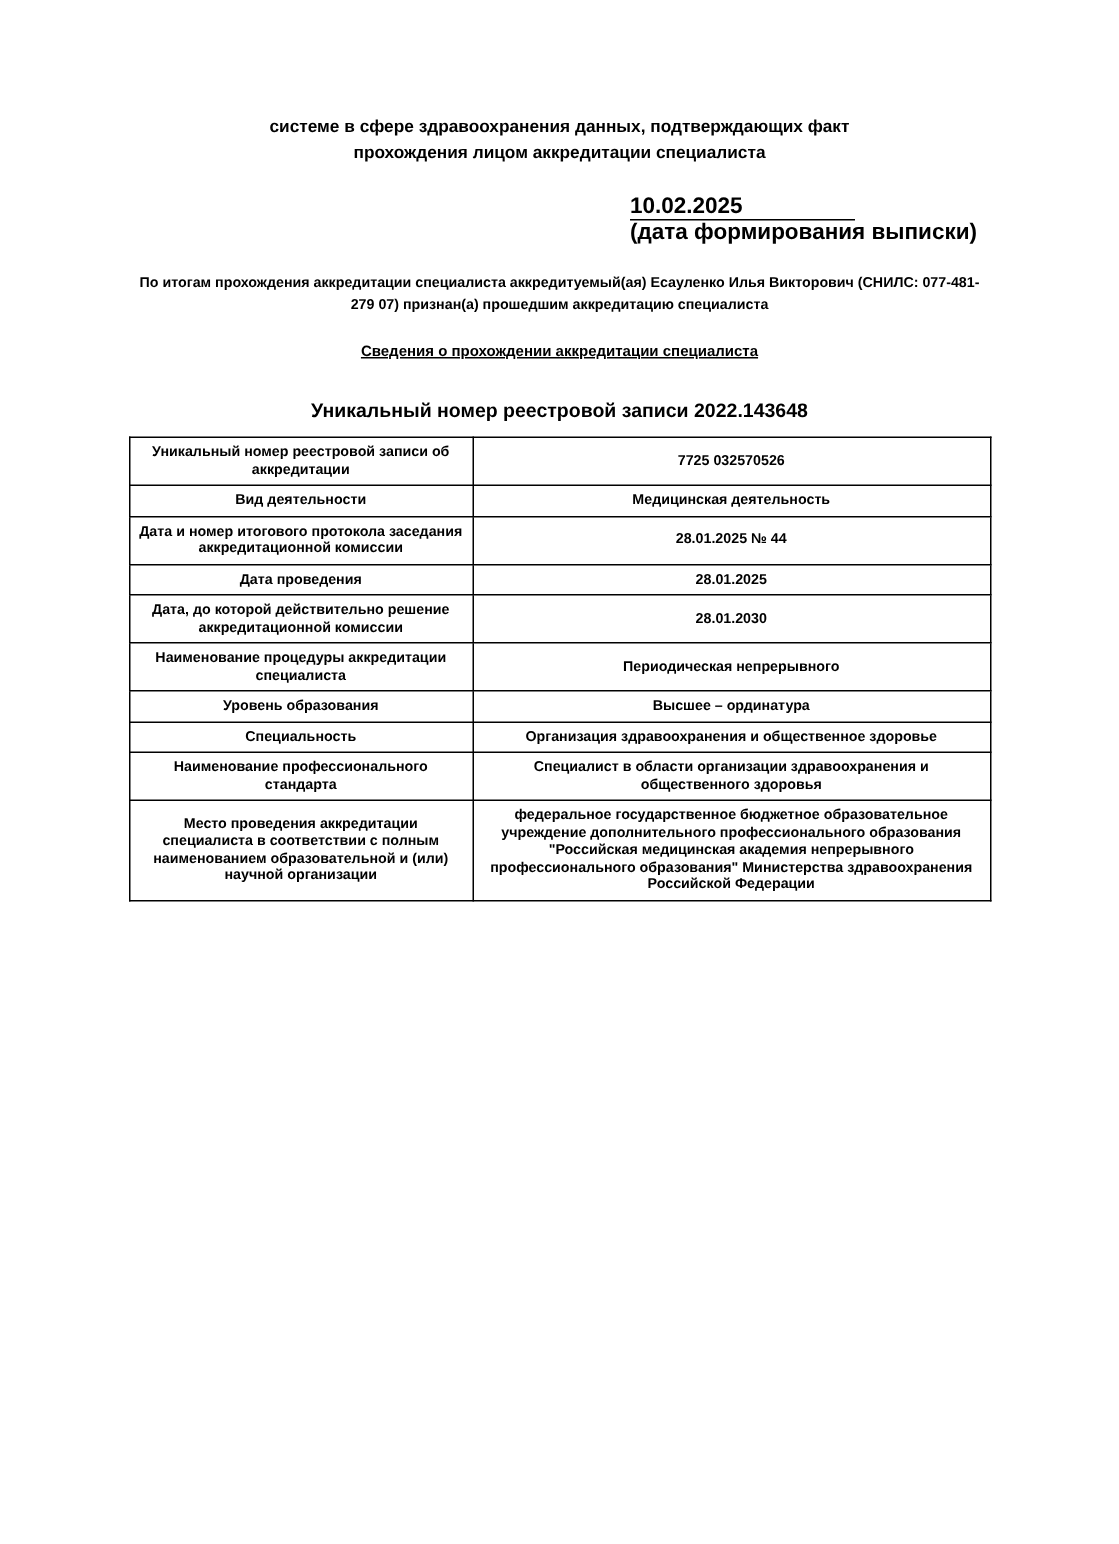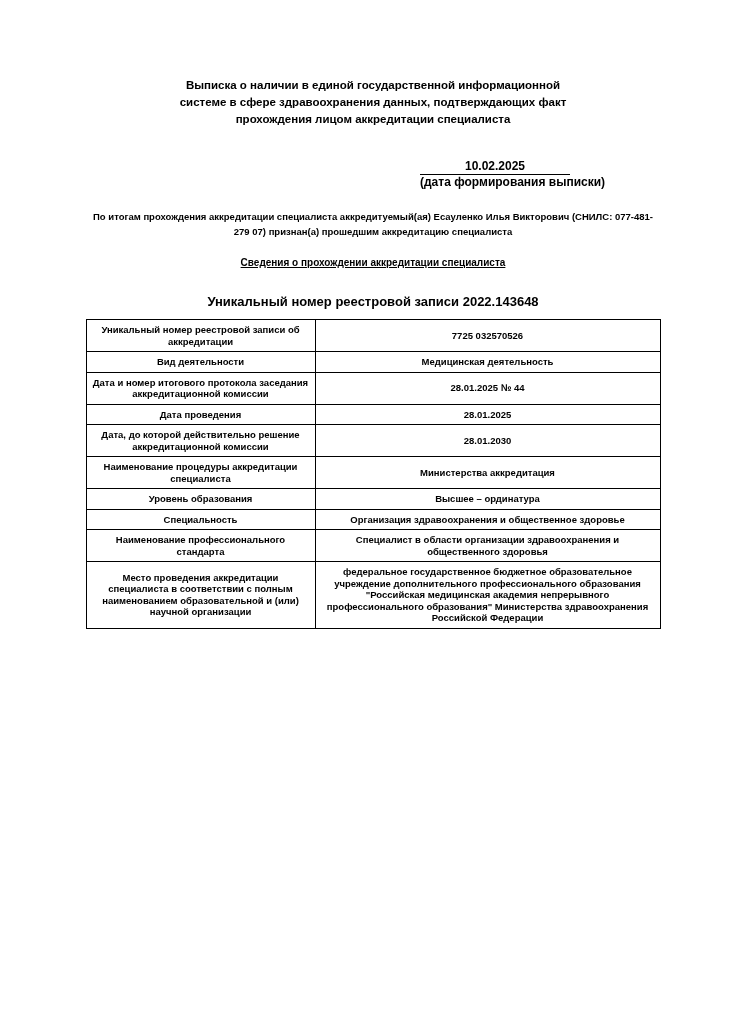--- a/index.html
+++ b/index.html
@@ -20,23 +20,23 @@
     overflow: hidden;
   }
   .doc-title {
     text-align: center;
     font-size: 11.5px;
     line-height: 17px;
   }
   .date-block {
     width: 150px;
     margin-left: 334px;
-    margin-top: 32px;
-    text-align: center;
-    font-size: 12px;
+    margin-top: 21px;
+    text-align: left;
+    font-size: 15px;
   }
   .date-value {
     line-height: 12px;
     padding-bottom: 2px;
     border-bottom: 1.5px solid #000000;
   }
   .date-caption {
     line-height: 13px;
     padding-top: 1px;
     white-space: nowrap;
@@ -75,21 +75,20 @@
     padding: 4px 6px 4px 5px;
     word-wrap: break-word;
   }
 </style>
 </head>
 <body>
 
 <div class="page">
 
   <div class="doc-title">
-    <div>Выписка о наличии в единой государственной информационной</div>
     <div>системе в сфере здравоохранения данных, подтверждающих факт</div>
     <div>прохождения лицом аккредитации специалиста</div>
   </div>
 
   <div class="date-block">
     <div class="date-value">10.02.2025</div>
     <div class="date-caption">(дата формирования выписки)</div>
   </div>
 
   <div class="intro">
@@ -122,21 +121,21 @@
       <tr>
         <td>Дата проведения</td>
         <td>28.01.2025</td>
       </tr>
       <tr>
         <td>Дата, до которой действительно решение аккредитационной комиссии</td>
         <td>28.01.2030</td>
       </tr>
       <tr>
         <td>Наименование процедуры аккредитации специалиста</td>
-        <td>Министерства аккредитация</td>
+        <td>Периодическая непрерывного</td>
       </tr>
       <tr>
         <td>Уровень образования</td>
         <td>Высшее – ординатура</td>
       </tr>
       <tr>
         <td>Специальность</td>
         <td>Организация здравоохранения и общественное здоровье</td>
       </tr>
       <tr>

